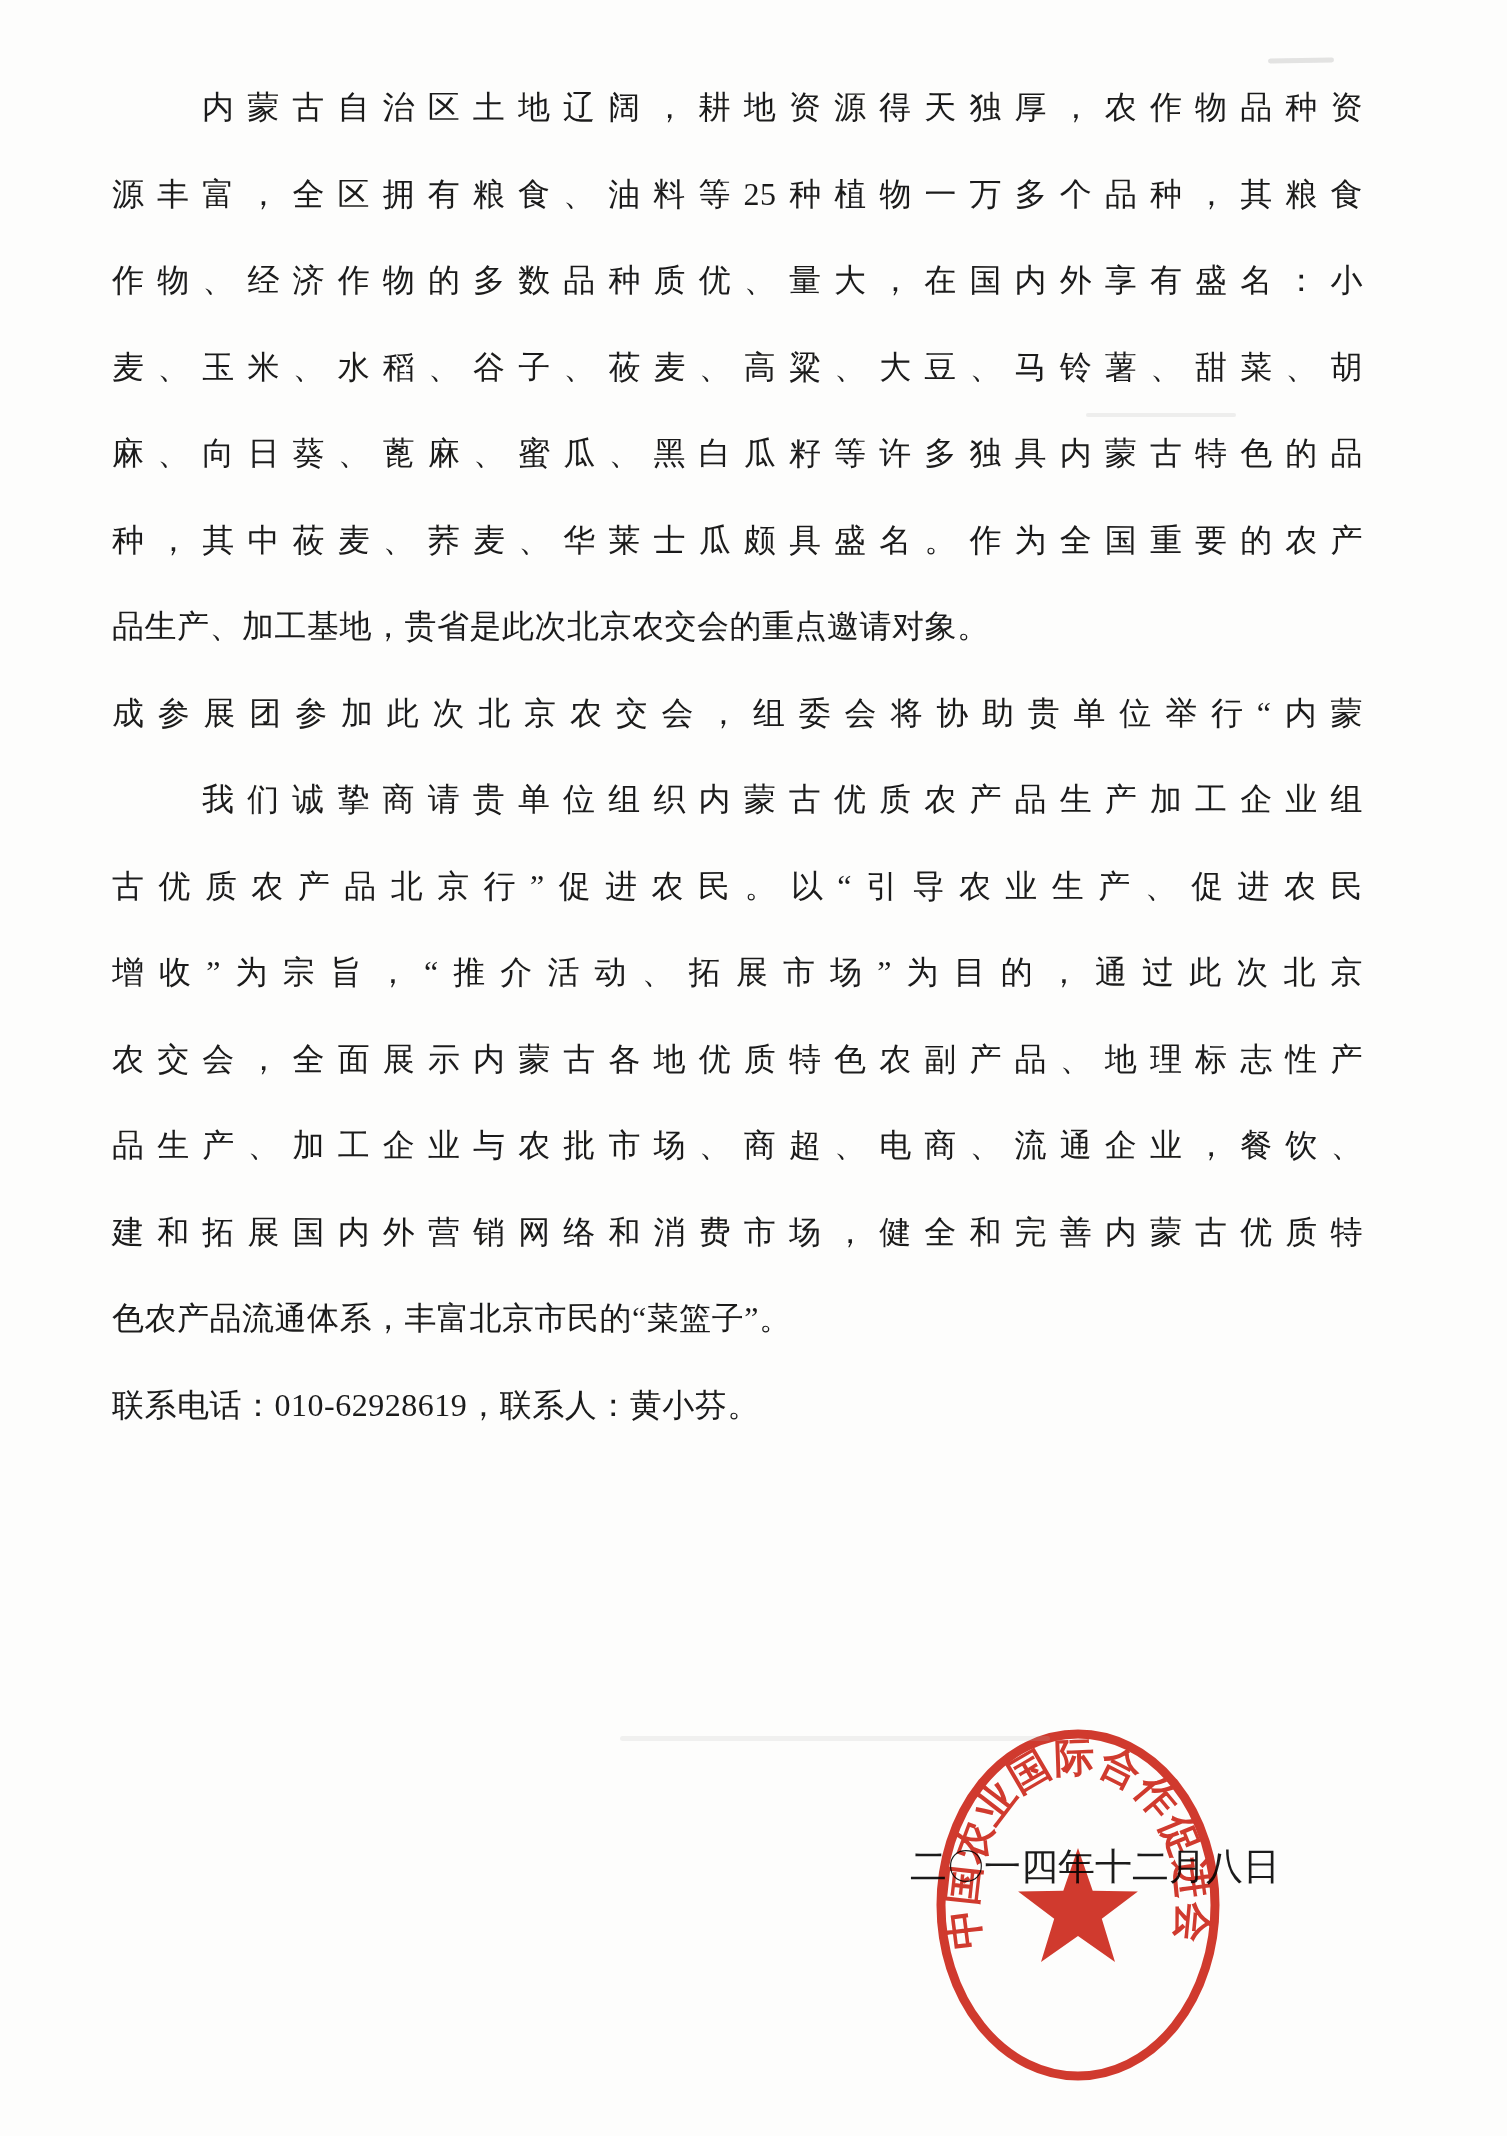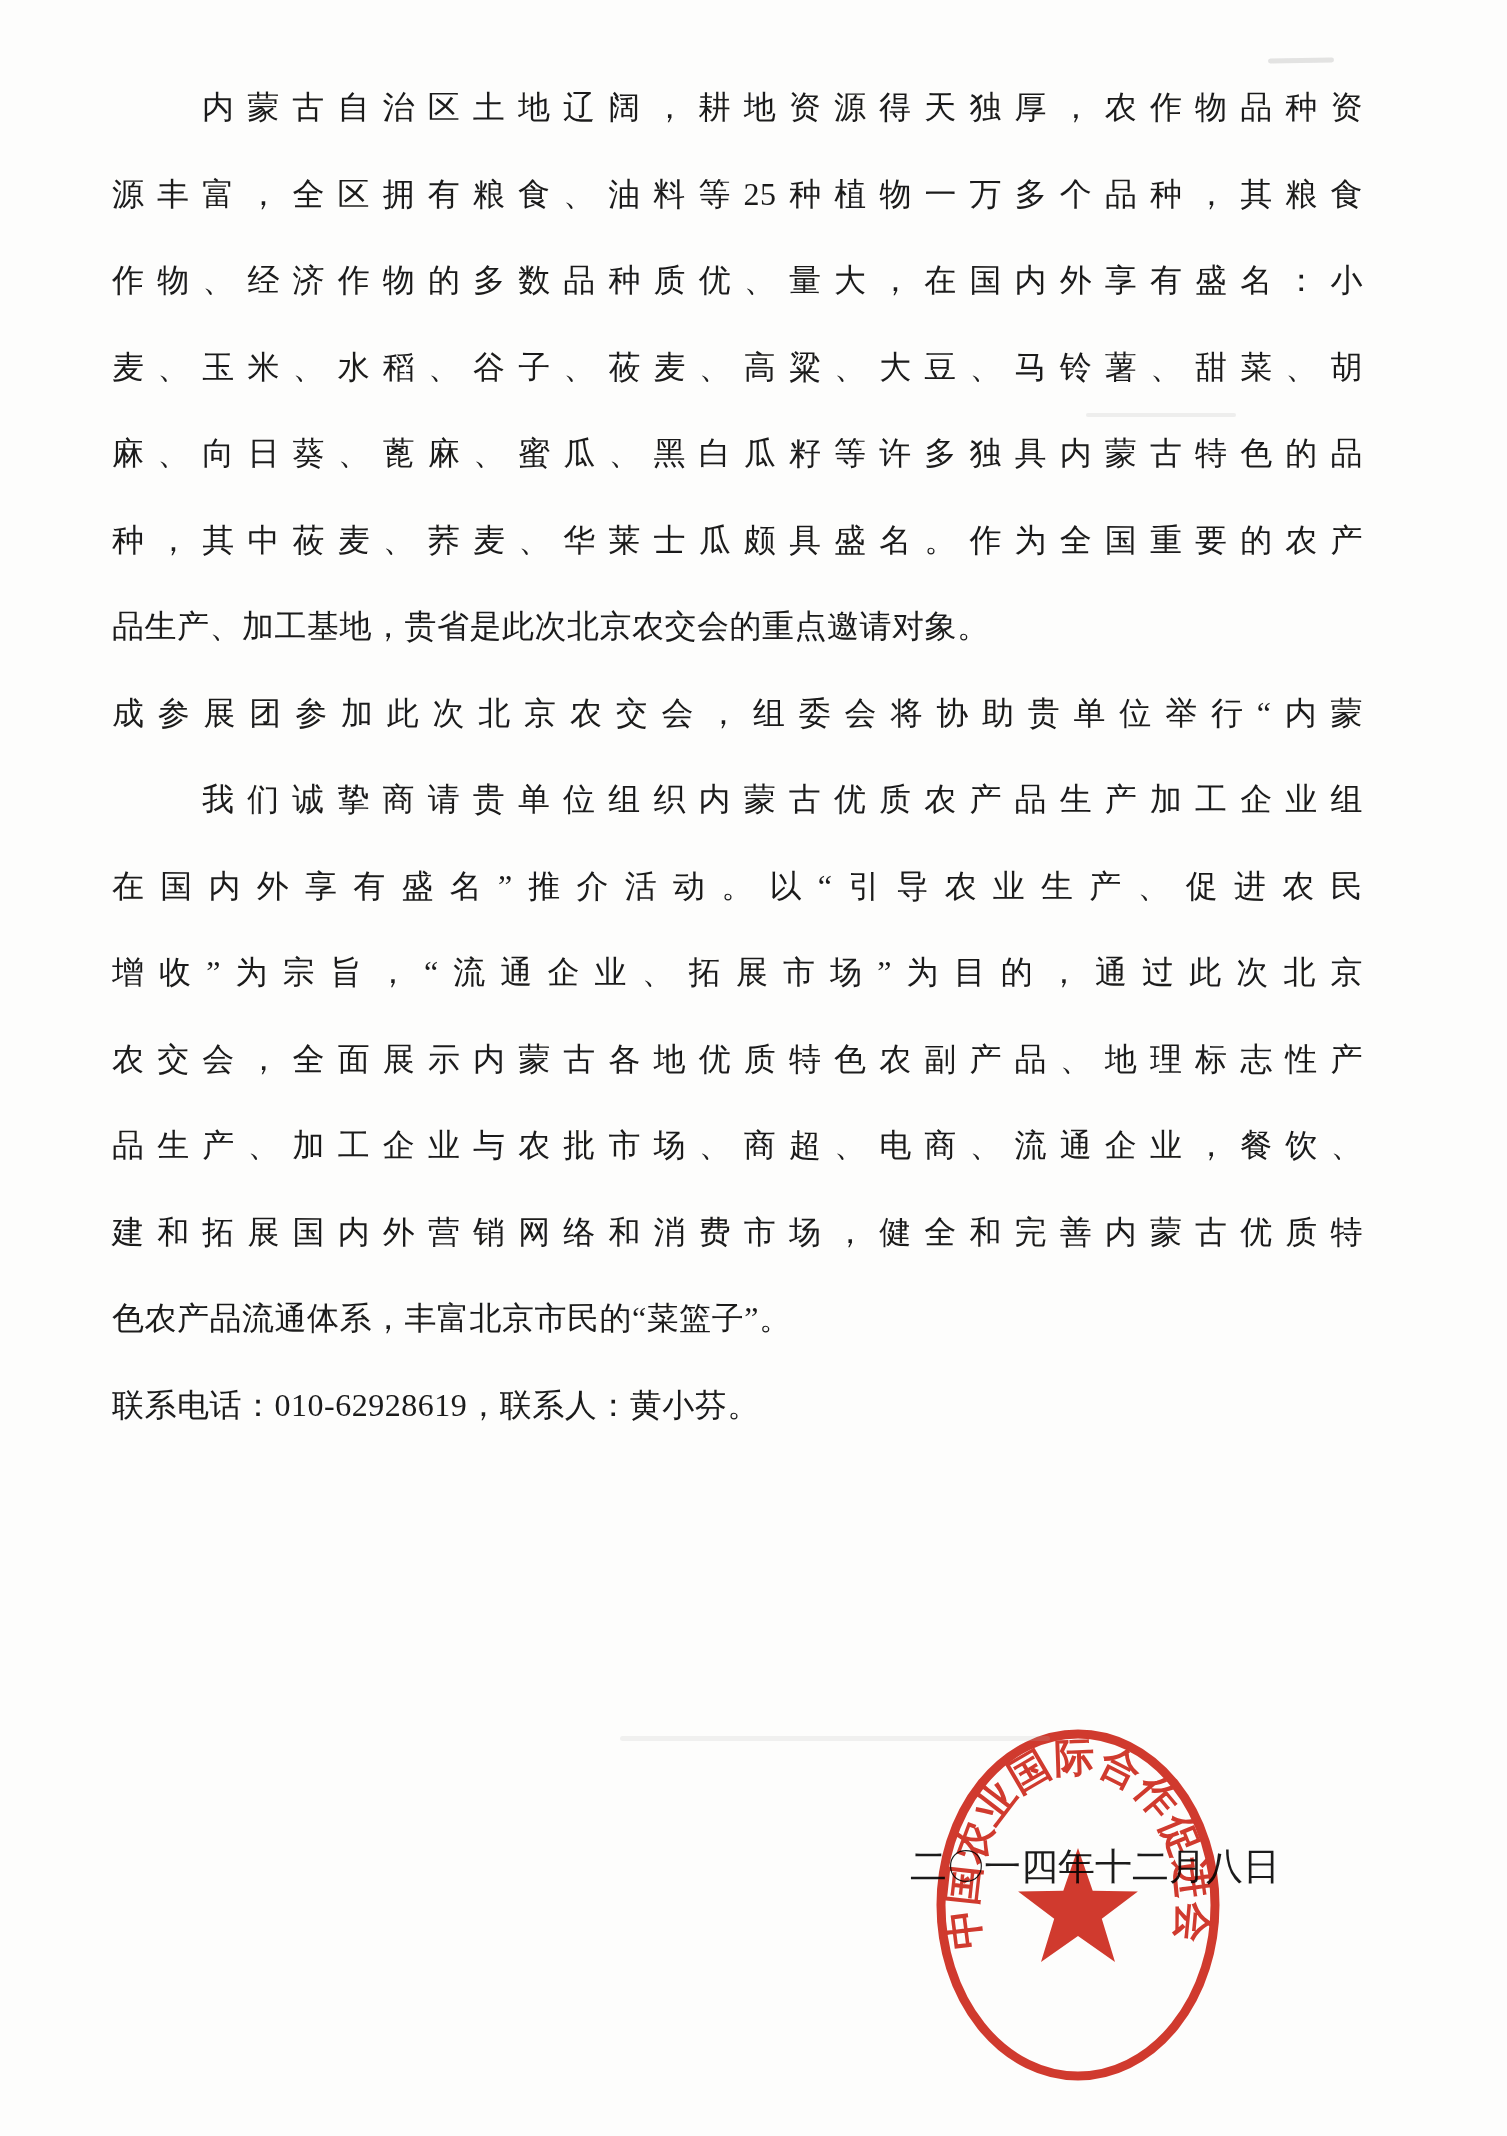--- a/index.html
+++ b/index.html
@@ -75,22 +75,22 @@
   <div class="body-text">
       <div class="line just ind">内蒙古自治区土地辽阔，耕地资源得天独厚，农作物品种资</div>
       <div class="line just">源丰富，全区拥有粮食、油料等25种植物一万多个品种，其粮食</div>
       <div class="line just">作物、经济作物的多数品种质优、量大，在国内外享有盛名：小</div>
       <div class="line just">麦、玉米、水稻、谷子、莜麦、高粱、大豆、马铃薯、甜菜、胡</div>
       <div class="line just">麻、向日葵、蓖麻、蜜瓜、黑白瓜籽等许多独具内蒙古特色的品</div>
       <div class="line just">种，其中莜麦、荞麦、华莱士瓜颇具盛名。作为全国重要的农产</div>
       <div class="line">品生产、加工基地，贵省是此次北京农交会的重点邀请对象。</div>
       <div class="line just">成参展团参加此次北京农交会，组委会将协助贵单位举行“内蒙</div>
       <div class="line just ind">我们诚挚商请贵单位组织内蒙古优质农产品生产加工企业组</div>
-      <div class="line just">在国内外享有盛名”推介活动。以“引导农业生产、促进农民</div>
-      <div class="line just">增收”为宗旨，“流通企业、拓展市场”为目的，通过此次北京</div>
+      <div class="line just">古优质农产品北京行”促进农民。以“引导农业生产、促进农民</div>
+      <div class="line just">增收”为宗旨，“推介活动、拓展市场”为目的，通过此次北京</div>
       <div class="line just">农交会，全面展示内蒙古各地优质特色农副产品、地理标志性产</div>
       <div class="line just">品生产、加工企业与农批市场、商超、电商、流通企业，餐饮、</div>
       <div class="line just">建和拓展国内外营销网络和消费市场，健全和完善内蒙古优质特</div>
       <div class="line">色农产品流通体系，丰富北京市民的“菜篮子”。</div>
       <div class="line">联系电话：010-62928619，联系人：黄小芬。</div>
     </div>
 
   <div class="date-line">二〇一四年十二月八日</div>
 
   <svg class="seal" viewBox="0 0 296 362" xmlns="http://www.w3.org/2000/svg" aria-hidden="true">

